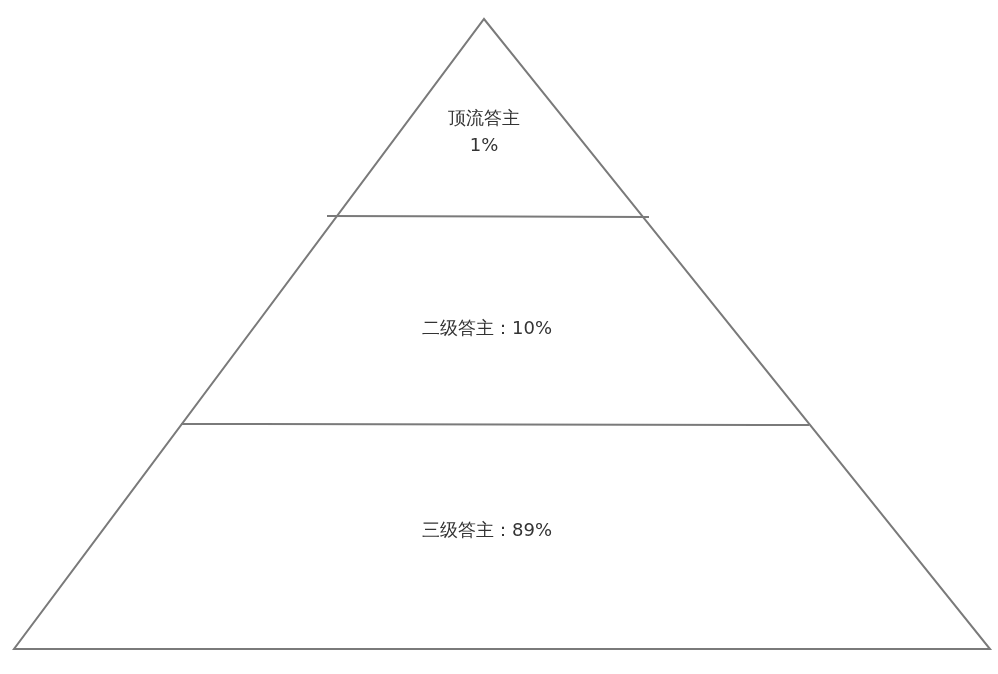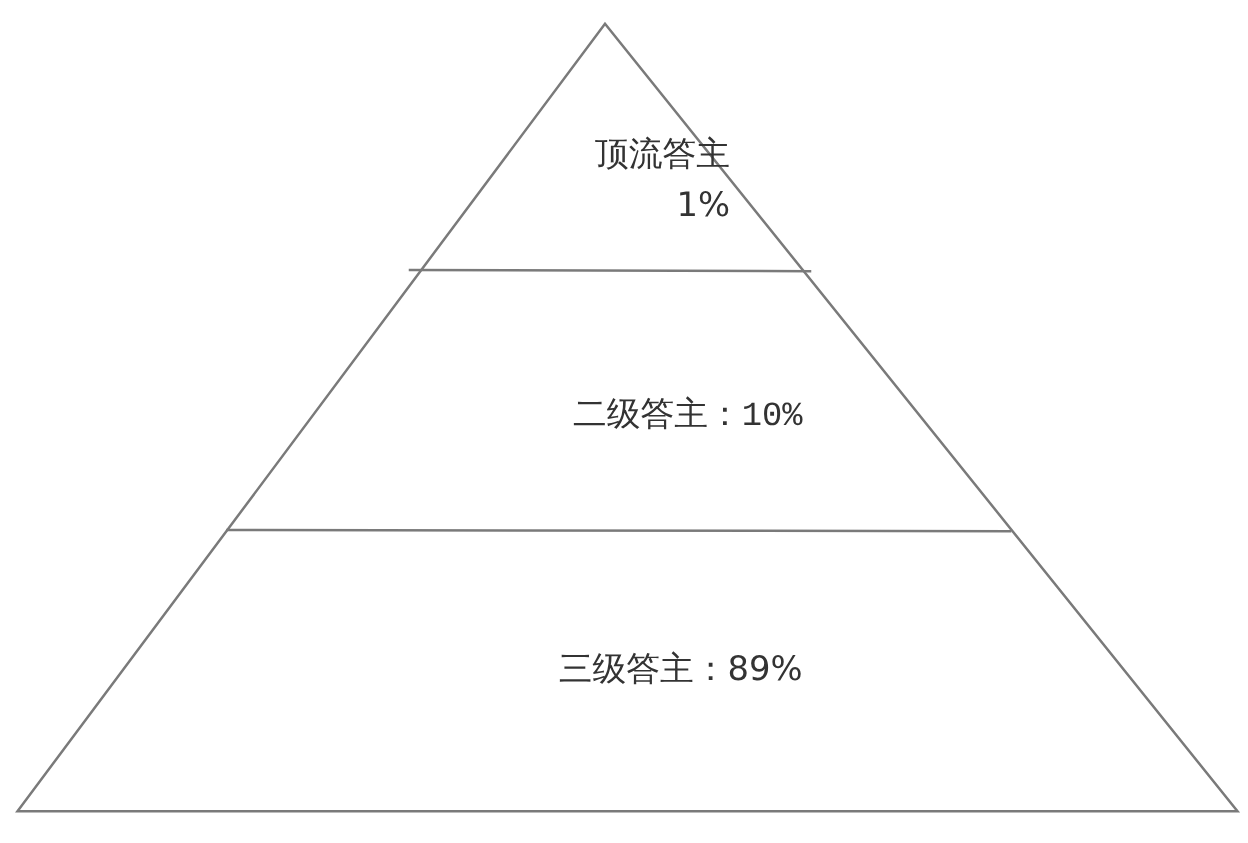--- a/index.html
+++ b/index.html
@@ -1,30 +1,30 @@
 <!DOCTYPE html>
 <html><head>
 <meta charset="utf-8">
 <style>
   html, body { margin: 0; padding: 0; background: #ffffff; }
   body { width: 998px; height: 674px; position: relative; overflow: hidden;
          font-family: "DejaVu Sans", "Liberation Sans", sans-serif; }
   svg { position: absolute; left: 0; top: 0; }
-  .label { position: absolute; color: #333333; font-size: 27px; text-align: right;
+  .label { position: absolute; color: #333333; font-size: 18px; text-align: center;
            white-space: nowrap; line-height: 1.5; }
 </style>
 </head>
 <body>
 
 <svg width="998" height="674" viewBox="0 0 998 674">
   <polygon points="484,19 990,649 14,649" fill="none" stroke="#7a7a7a" stroke-width="2"></polygon>
   <line x1="327" y1="216" x2="649" y2="217" stroke="#7a7a7a" stroke-width="2"></line>
   <line x1="181" y1="424" x2="809" y2="425" stroke="#7a7a7a" stroke-width="2"></line>
 </svg>
 
 <div class="label" style="left:384px; top:104px; width:200px;">
   <div>顶流答主</div>
   <div>1%</div>
 </div>
 
-<div class="label" style="left:332px; top:314px; width:310px;font-family:Liberation Mono, monospace;">二级答主：10%</div>
+<div class="label" style="left:332px; top:314px; width:310px;">二级答主：10%</div>
 
 <div class="label" style="left:332px; top:516px; width:310px;">三级答主：89%</div>
 
 </body></html>

